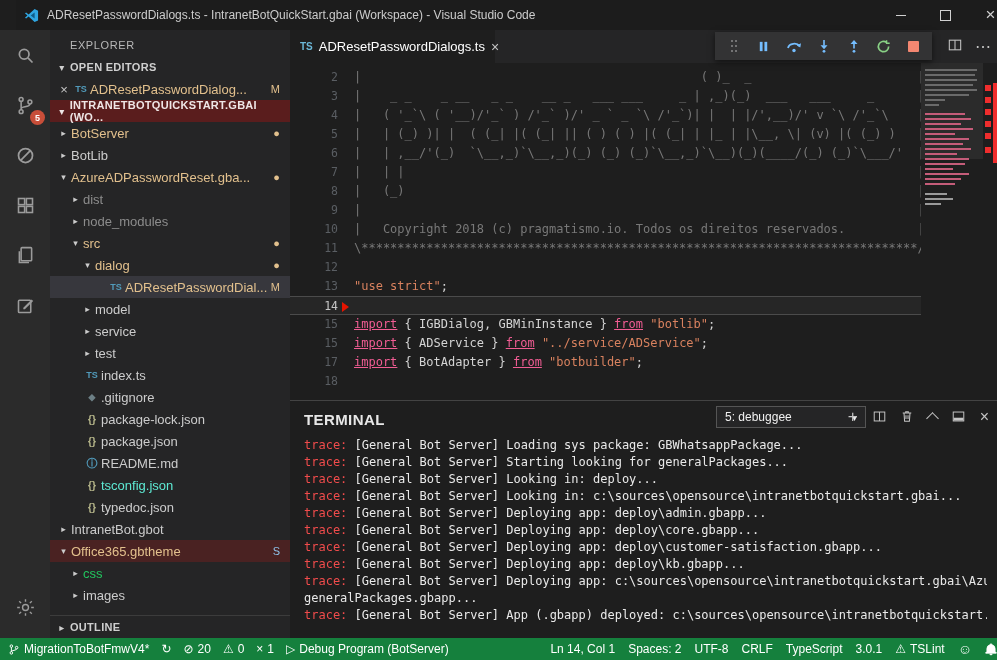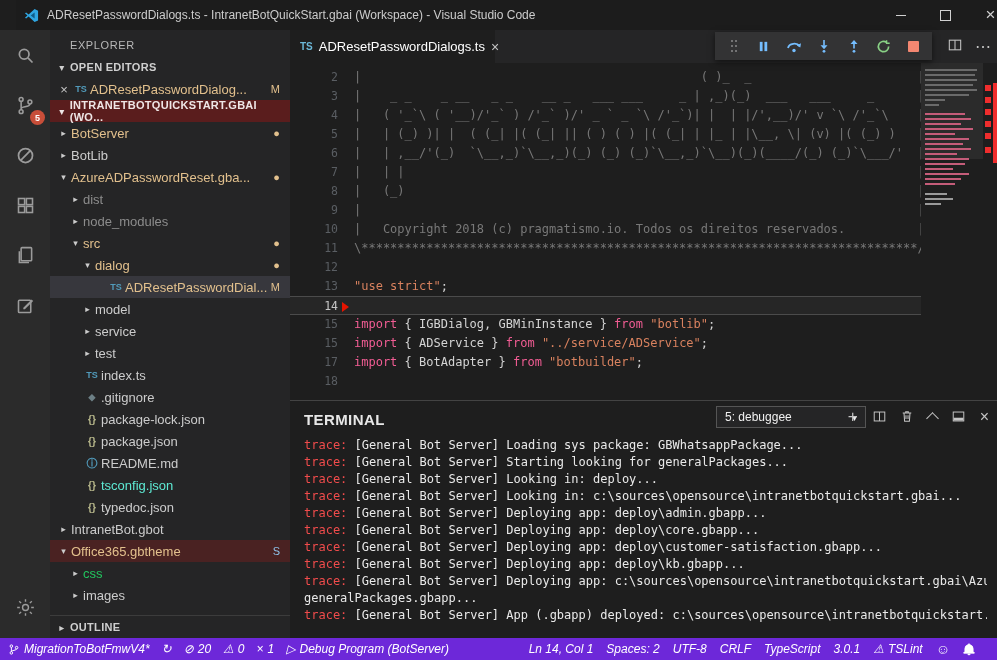--- a/index.html
+++ b/index.html
@@ -56,21 +56,21 @@
   .editor{position:absolute;top:33px;left:0;width:707px;height:337px;background:#1e1e1e;overflow:hidden;
           font-family:"DejaVu Sans Mono","Liberation Mono",monospace;font-size:12px;}
   #code{position:absolute;top:5px;left:0;right:76px;}
   .cl{height:19px;line-height:19px;display:flex;position:relative;}
   .cl .ln{width:48px;flex:none;text-align:right;color:#5a5e63;font-size:11.5px;}
   .cl .lc{padding-left:16px;white-space:pre;overflow:hidden;}
   .cl.current{box-sizing:border-box;background:rgba(120,120,120,.09);border-top:1px solid #4b4b4b;border-bottom:1px solid #4b4b4b;}
   .cl.current .ln{color:#c6c6c6;}
   .gitdel{position:absolute;left:52px;top:5px;width:0;height:0;border-left:7px solid #e51400;
           border-top:5px solid transparent;border-bottom:5px solid transparent;}
-  .cm{color:#787878;} .kw{color:#f25d94;} .str{color:#d9825f;} .pl{color:#d4d4d4;}
+  .cm{color:#787878;} .kw{color:#f25d94;text-decoration:underline;} .str{color:#d9825f;} .pl{color:#d4d4d4;}
   .minimap{position:absolute;top:0;right:14px;width:62px;height:337px;background:#1e1e1e;}
   .minimap i{position:absolute;left:4px;height:2px;background:#6a6a6a;}
   .minimap i.p{background:#c45c79;} .minimap i.w{background:#9a9a9a;}
   .mmslider{position:absolute;top:0;left:0;width:62px;height:96px;background:rgba(130,130,130,.14);}
   .overview{position:absolute;top:0;right:0;width:14px;height:337px;}
   .overview i{position:absolute;background:#f02d2d;}
   
   .panel{position:absolute;top:370px;left:0;width:707px;height:238px;background:#1e1e1e;border-top:1px solid #434343;box-sizing:border-box;}
   .phdr{position:relative;height:32px;color:#e7e7e7;}
   .ptab{position:absolute;left:14px;top:10px;font-size:15px;letter-spacing:.4px;font-weight:bold;}
@@ -79,24 +79,24 @@
         padding:0 8px;box-sizing:border-box;}
   .picons{position:absolute;right:8px;top:0;height:32px;display:flex;align-items:center;gap:15px;color:#c5c5c5;font-size:15px;}
   .picons svg{stroke:currentColor;}
   .chevup{display:block;width:8px;height:8px;border-left:1.6px solid currentColor;border-top:1.6px solid currentColor;
           transform:rotate(45deg);margin-top:3px;}
   #term{position:absolute;top:36px;left:14px;right:10px;bottom:2px;overflow:hidden;
         font-family:"DejaVu Sans Mono","Liberation Mono",monospace;font-size:12px;line-height:17px;}
   .tl{height:17px;white-space:pre;}
   .tr-red{color:#f14c4c;} .tr-w{color:#e9e9e9;}
   
-  .statusbar{position:absolute;top:638px;left:0;width:997px;height:22px;background:#6d28d9;color:#fff;
-             display:flex;align-items:center;font-size:12px;font-style:italic;}
+  .statusbar{position:absolute;top:638px;left:0;width:997px;height:22px;background:#15803d;color:#fff;
+             display:flex;align-items:center;font-size:12px;}
   #sb-left{display:flex;align-items:center;gap:12px;padding-left:8px;height:100%;}
-  #sb-right{margin-left:auto;display:flex;align-items:center;gap:13px;padding-right:22px;height:100%;}
+  #sb-right{margin-left:auto;display:flex;align-items:center;gap:13px;padding-right:0;height:100%;}
   .sb-item{display:flex;align-items:center;gap:4px;white-space:nowrap;height:100%;}
   .sb-ico{display:flex;align-items:center;font-size:12px;}
   .sb-ico svg{stroke:currentColor;}
 </style>
 </head>
 <body>
 
 <div class="titlebar">
   <span class="logo">
     <svg width="15" height="15" viewBox="0 0 16 16">

